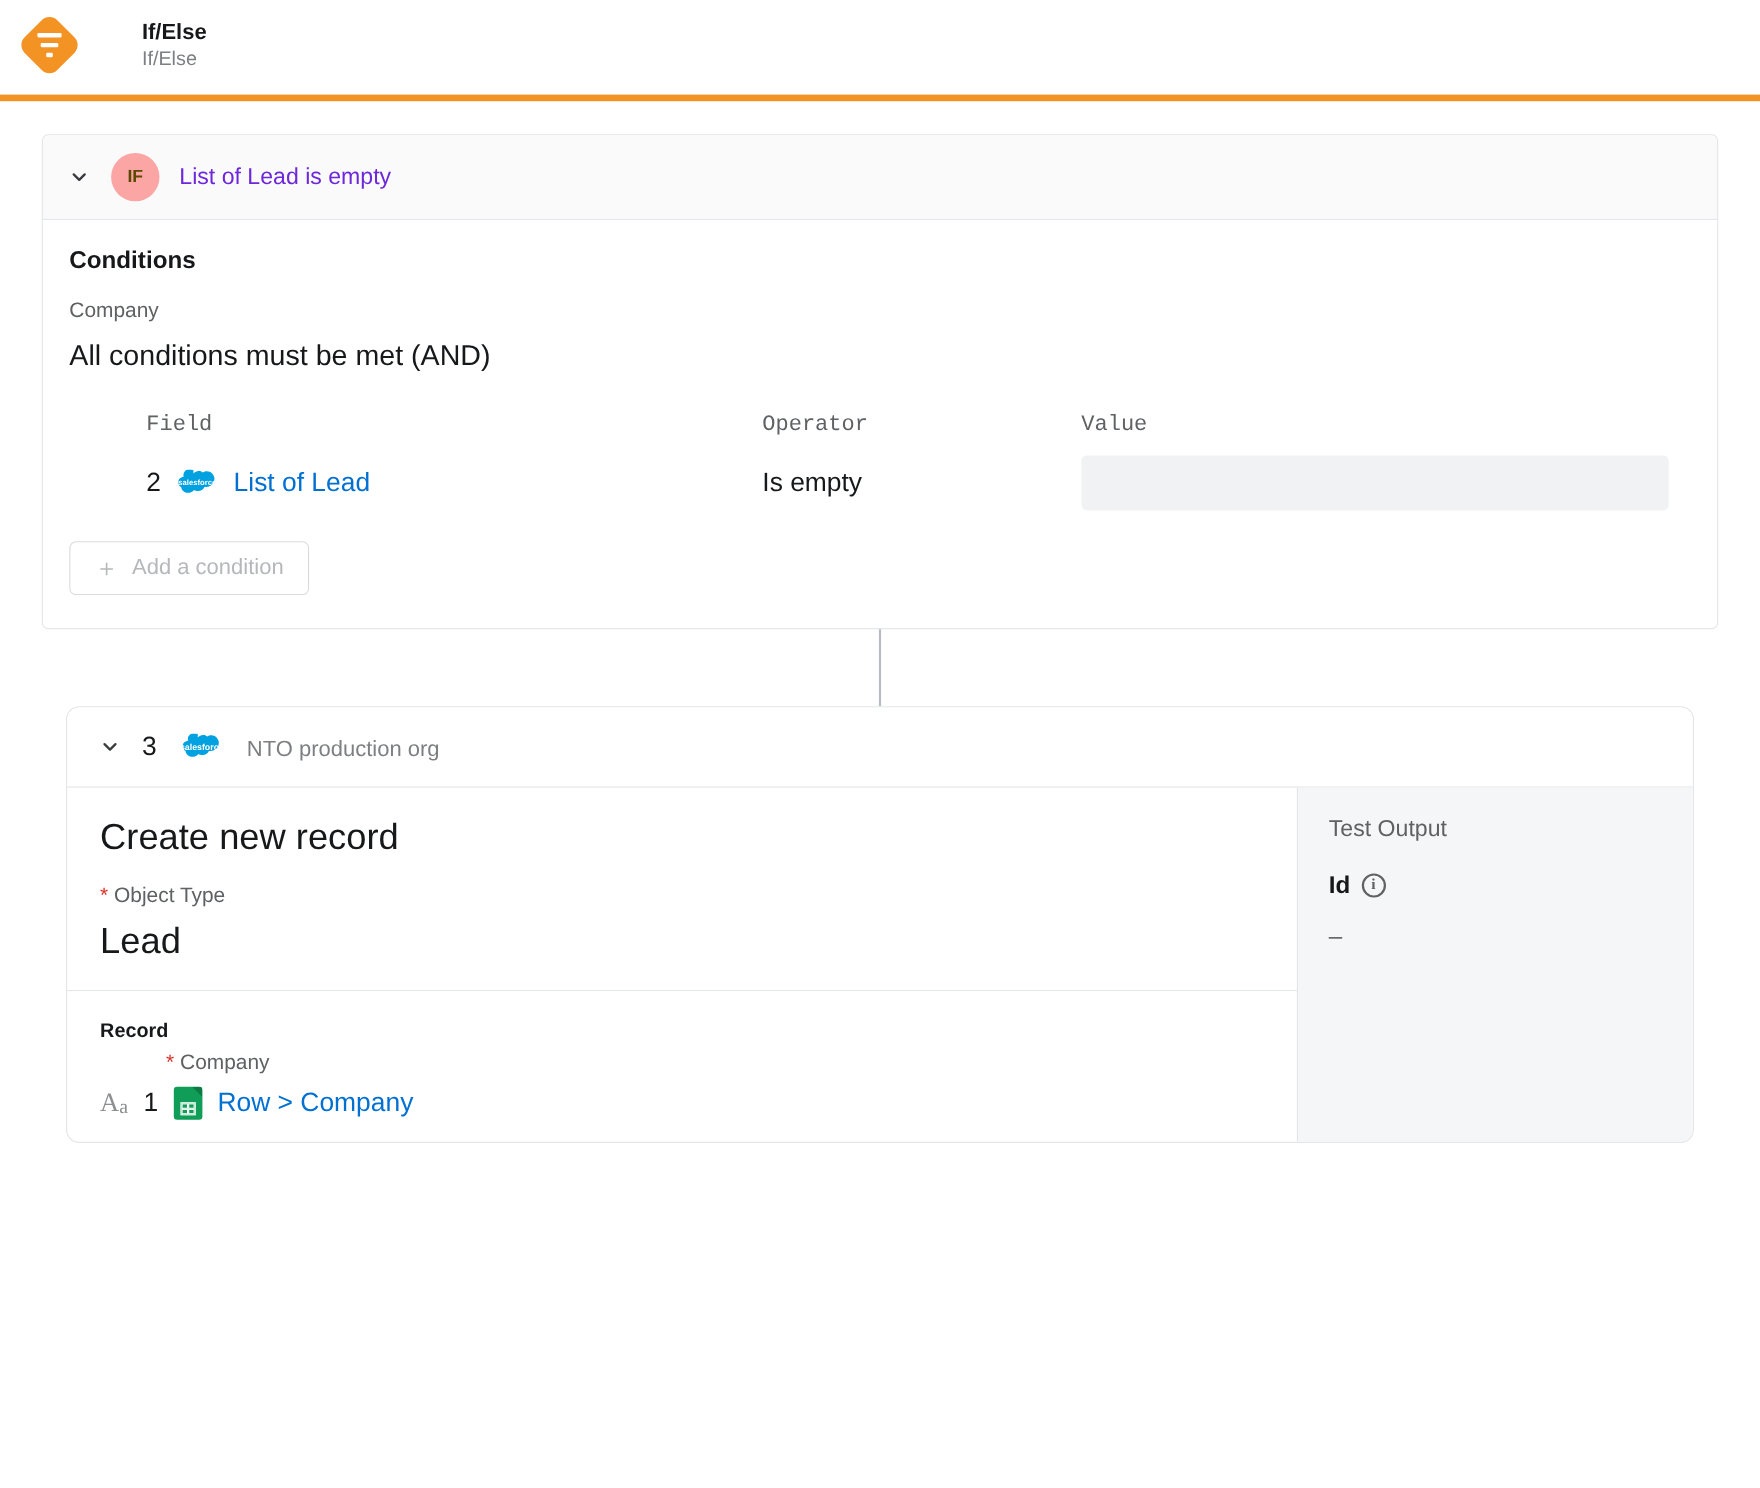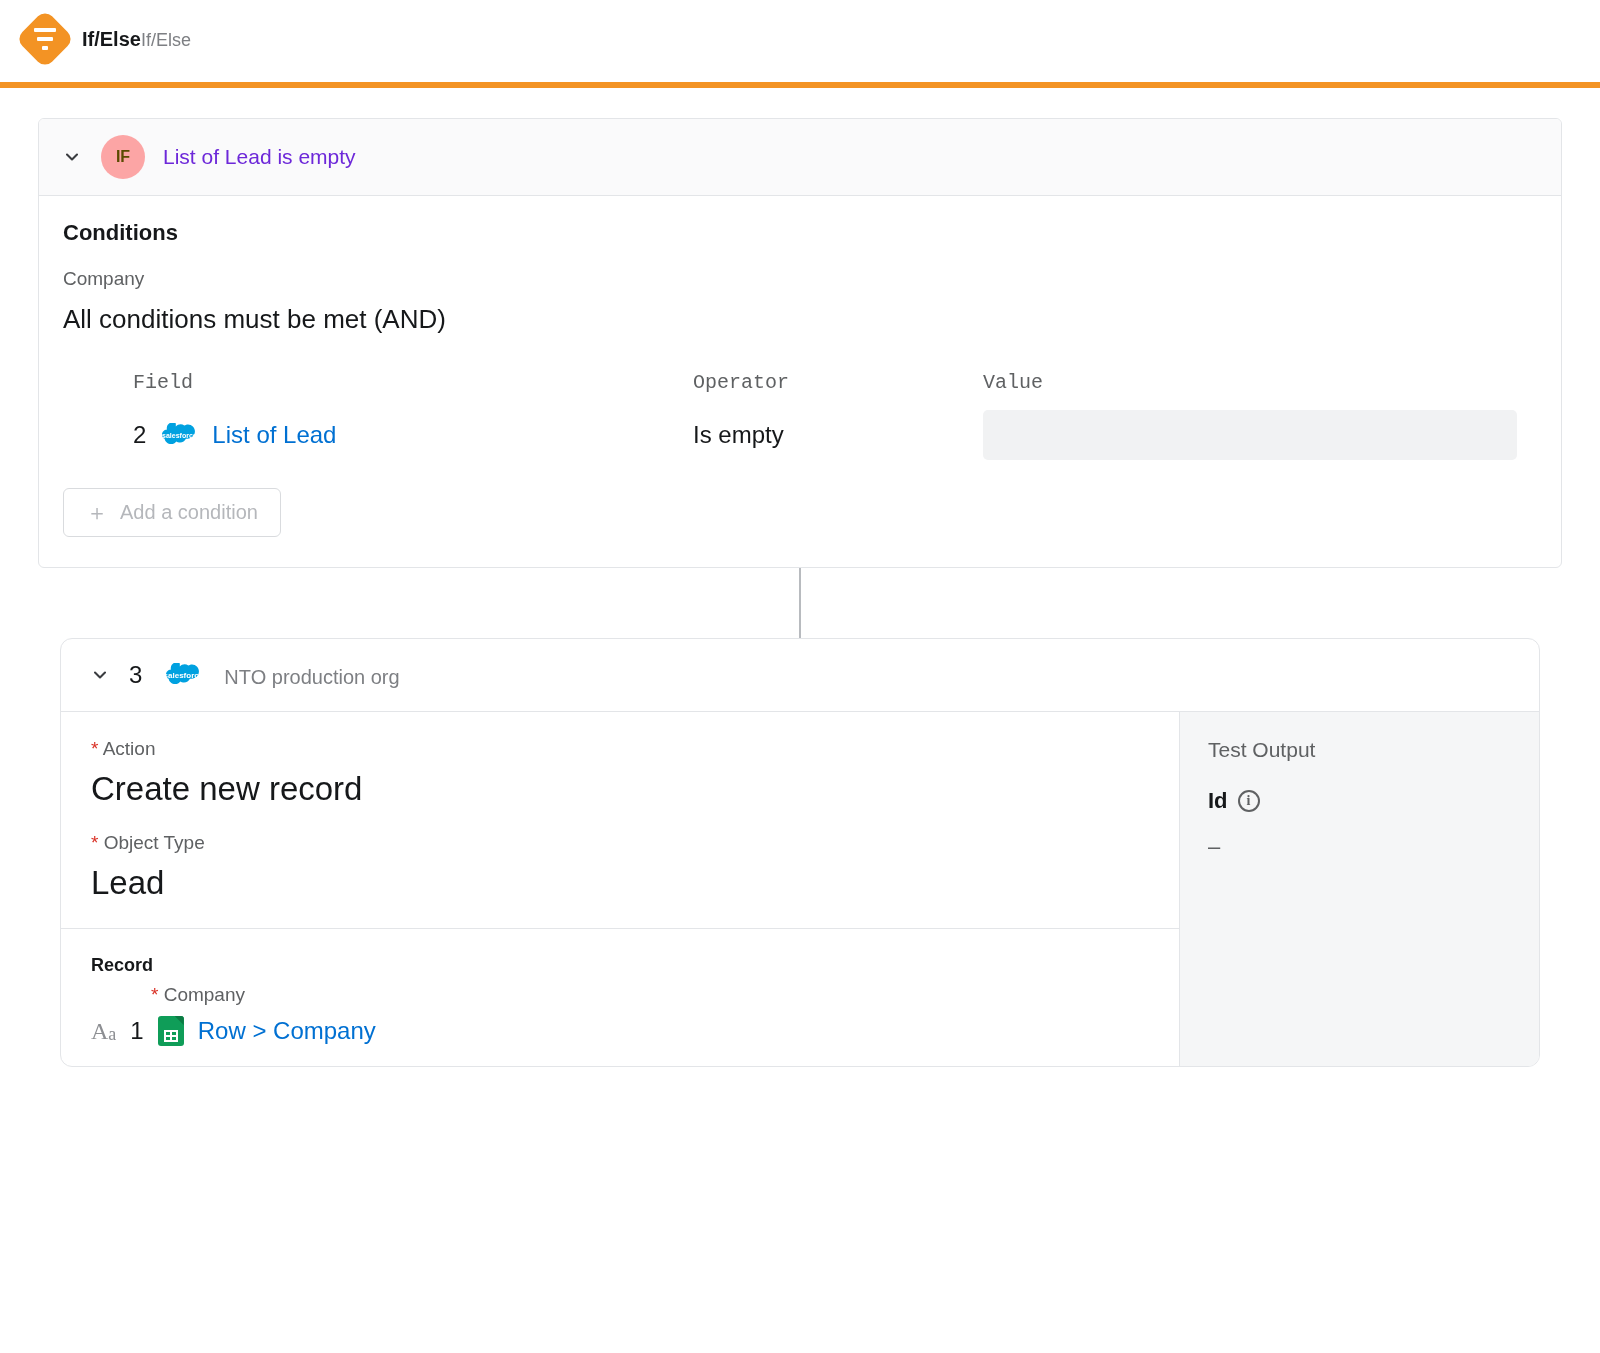--- a/index.html
+++ b/index.html
@@ -42,21 +42,21 @@
   }
   .diamond-bars span {
     display: block;
     background: #fff;
     height: 4px;
     border-radius: 1px;
   }
   .diamond-bars .b1 { width: 22px; }
   .diamond-bars .b2 { width: 16px; }
   .diamond-bars .b3 { width: 6px;  }
-  .top-titles { display: flex; flex-direction: row; }
+  .top-titles { display: flex; flex-direction: column; margin-left: 47px; }
   .top-titles .t1 { font-weight: 700; font-size: 20px; color: #16181a; }
   .top-titles .t2 { font-size: 18px; color: #7d7f83; margin-top: 2px; }
 
   
   .if-panel {
     margin: 30px 38px 0 38px;
     border: 1px solid #e3e5e8;
     border-radius: 6px;
     overflow: hidden;
   }
@@ -298,21 +298,20 @@
       <span class="txt" style="font-size:8px">salesforce</span>
     </span>
     <div class="action-titles">
       <span class="a2">NTO production org</span>
     </div>
   </div>
 
   <div class="action-body-wrap">
     <div class="action-left">
       <div class="sec-block">
-        <div class="flabel"><span class="req">*</span> <span>Action</span></div>
         <div class="fvalue">Create new record</div>
         <div class="flabel"><span class="req">*</span> <span>Object Type</span></div>
         <div class="fvalue" style="margin-bottom:0">Lead</div>
       </div>
 
       <div class="rec-h">Record</div>
       <div class="company-block">
         <div class="flabel"><span class="req">*</span> <span>Company</span></div>
       </div>
       <div class="rec-row">

